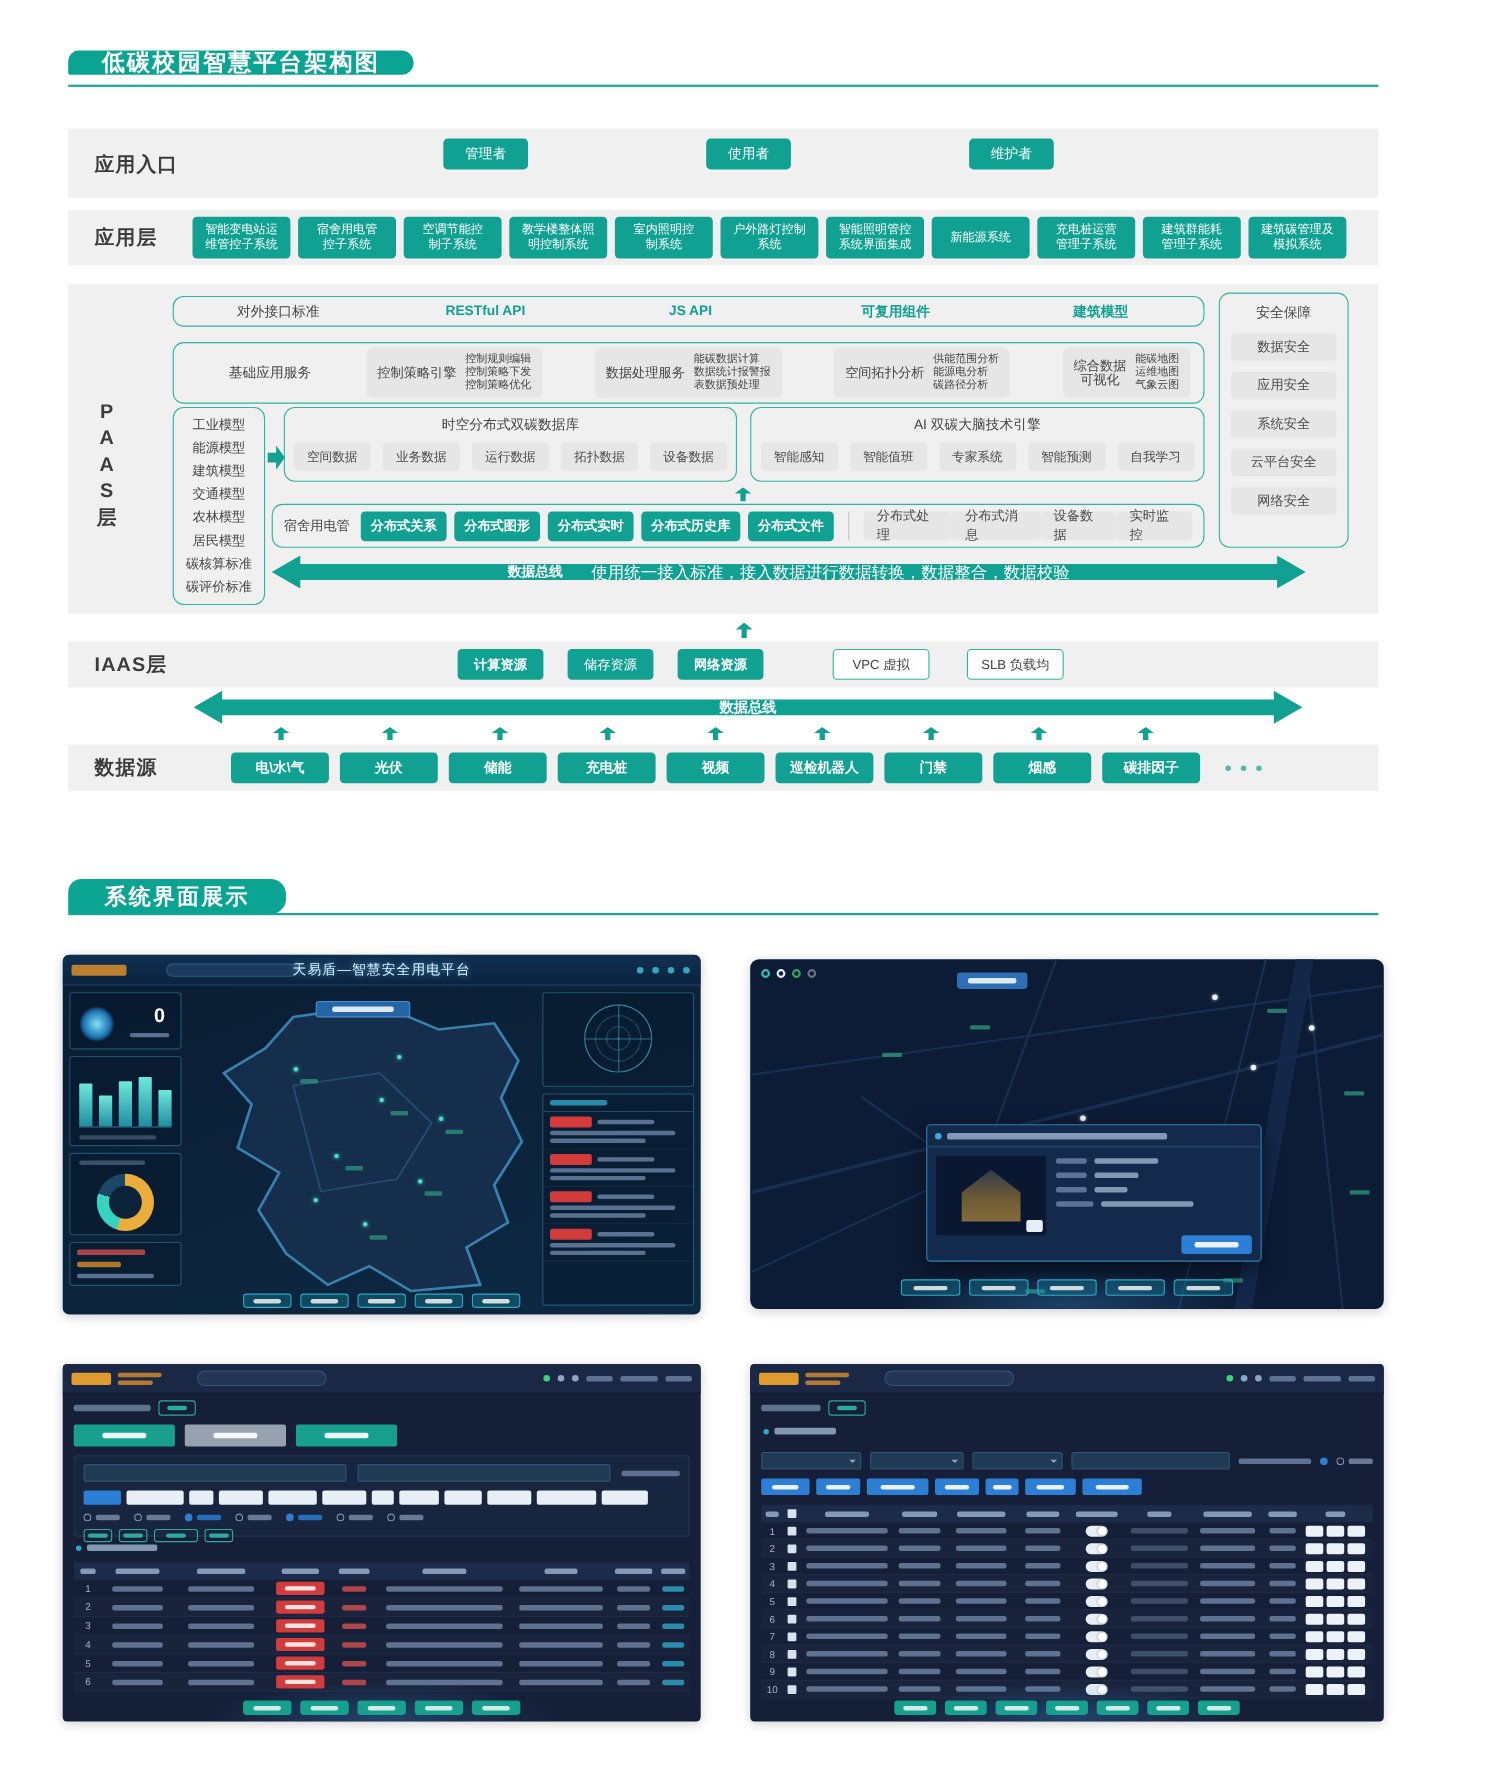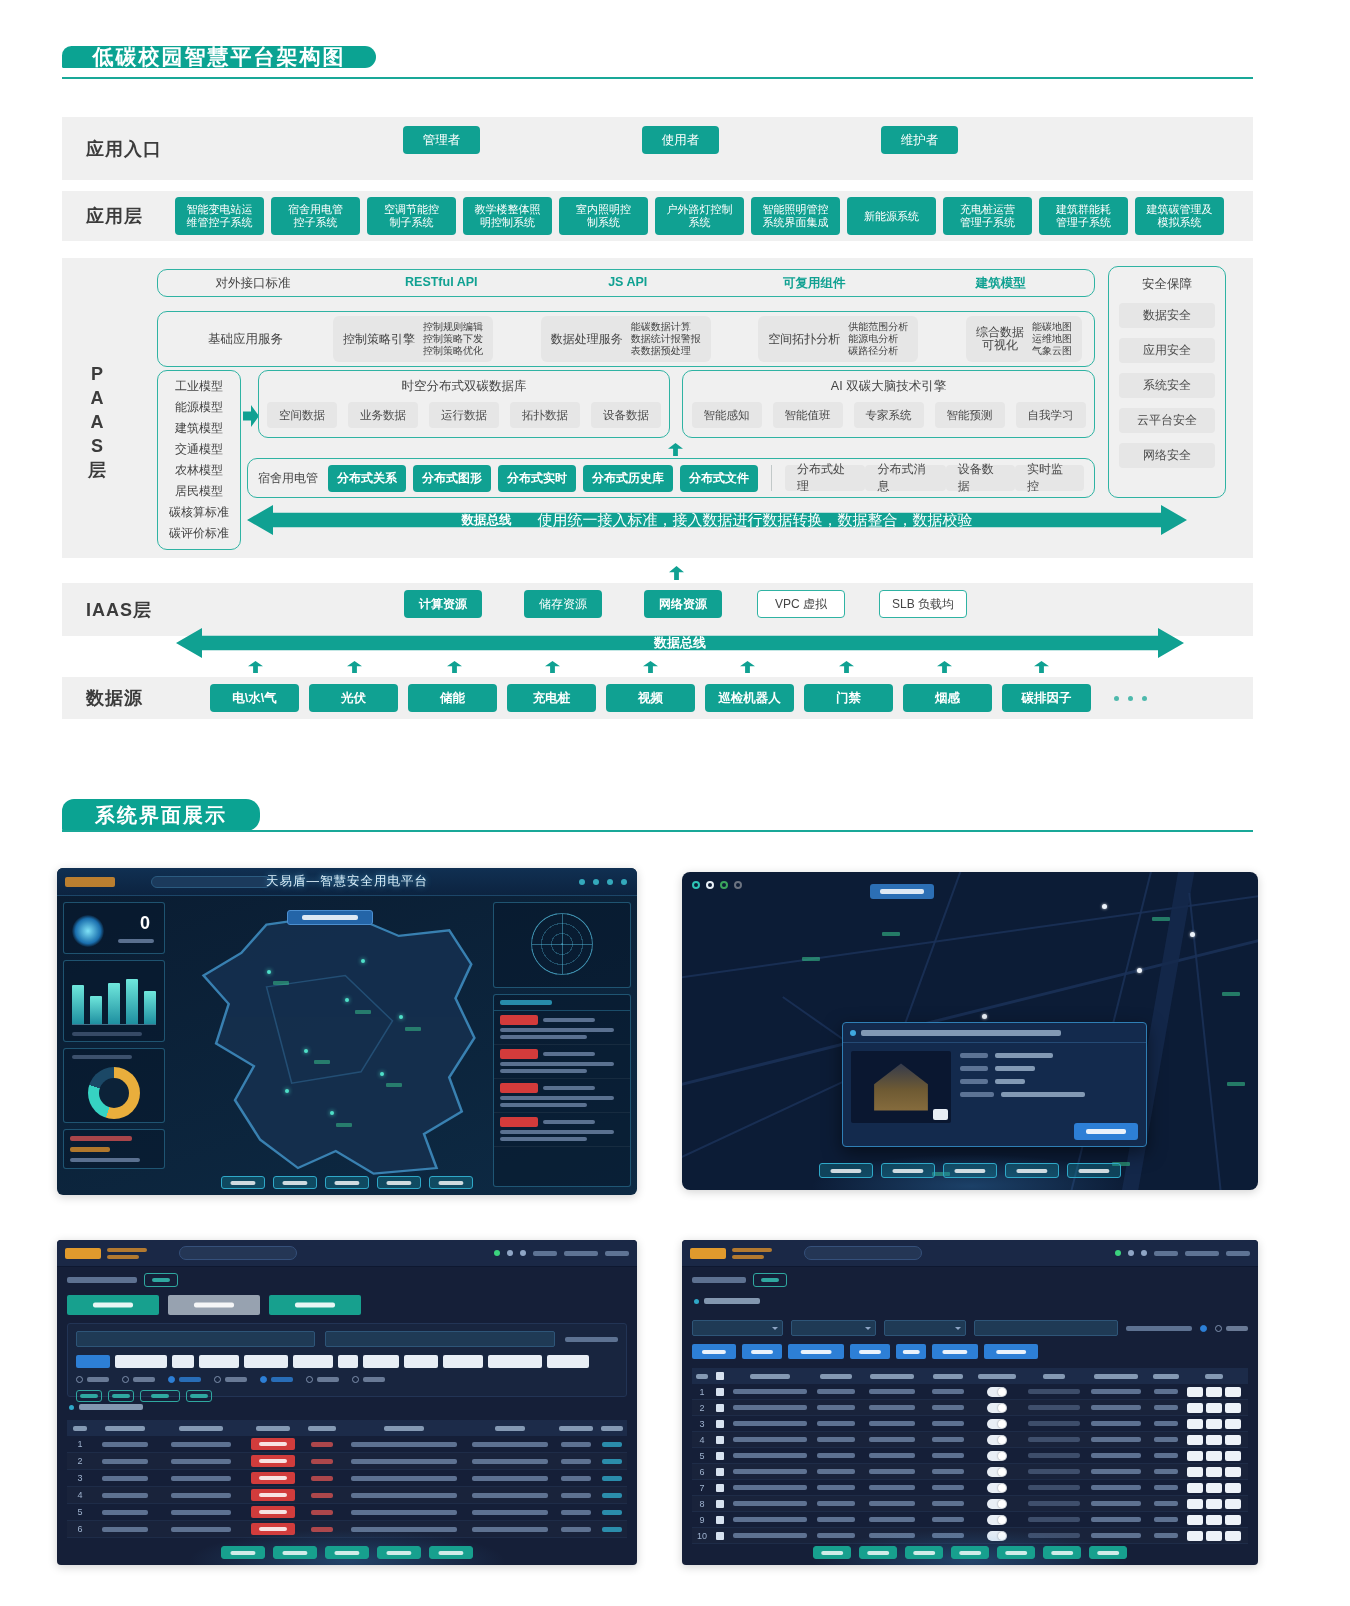--- a/index.html
+++ b/index.html
@@ -45,21 +45,21 @@
 .dist-plain{height:26px;padding:0 12px;font-size:12px}
 .sec-box{left:1046px;top:8px;width:118px;height:232px;display:flex;flex-direction:column;align-items:center;padding-top:9px;gap:9px}
 .sec-title{font-size:12.5px;color:#444;margin-bottom:1px}
 .sec-box .chip{width:96px;height:25px;font-size:12px}
 .up-arr{position:absolute;background:var(--teal);clip-path:polygon(50% 0,100% 44%,66% 44%,66% 100%,34% 100%,34% 44%,0 44%)}
 .rt-arr{position:absolute;background:var(--teal);clip-path:polygon(0 30%,50% 30%,50% 0,100% 50%,50% 100%,50% 70%,0 70%)}
 .dbl-arrow{position:absolute;background:var(--teal);color:#fff;display:flex;align-items:center;justify-content:center;gap:26px;
  clip-path:polygon(0 50%,26px 0,26px 26%,calc(100% - 26px) 26%,calc(100% - 26px) 0,100% 50%,calc(100% - 26px) 100%,calc(100% - 26px) 74%,26px 74%,26px 100%)}
 .bus-name{font-size:12.5px;font-weight:bold}
 .bus-desc{font-size:15px}
-.iaas-filled{position:absolute;left:342px;top:7px;display:flex;gap:42px}
+.iaas-filled{position:absolute;left:354px;top:7px;display:flex;gap:22px}
 .iaas-filled .tbtn{width:78px;height:28px;font-size:12px;font-weight:bold}
 .iaas-outlined{position:absolute;left:695px;top:7px;display:flex;gap:34px}
 .wbtn{width:88px;height:28px;background:#fff;border:1.5px solid var(--tealL);color:#444;border-radius:4px;display:flex;align-items:center;justify-content:center;font-size:12px}
 .ds-row{position:absolute;left:148px;top:7px;display:flex;gap:10px}
 .ds-item{width:89px;height:28px;font-size:12.5px;font-weight:bold}
 .ds-dots{position:absolute;left:1052px;top:19px;display:flex;gap:9px}
 .ds-dots i{width:5px;height:5px;border-radius:50%;background:#18A796;opacity:.75}
 
 .shot{position:absolute;border-radius:6px;overflow:hidden;box-shadow:0 2px 10px rgba(0,0,0,.18)}
 .bar{display:inline-block;background:#6F86A8;border-radius:2px;opacity:.8}
@@ -391,21 +391,21 @@
       <div class="chip">数据安全</div>
           <div class="chip">应用安全</div>
           <div class="chip">系统安全</div>
           <div class="chip">云平台安全</div>
           <div class="chip">网络安全</div>
         </div>
     </div>
   </div>
 
   <i class="up-arr" style="left:669px;top:566px;width:15px;height:14px"></i>
-  <div class="band" style="top:583px;height:53px">
+  <div class="band" style="top:583px;height:42px">
     <div class="band-label">IAAS层</div>
     <div class="iaas-filled">
 
     <div class="tbtn" style="width:78px;height:28px;font-size:12px;font-weight:bold">计算资源</div>
         <div class="tbtn" style="width:78px;height:28px;font-size:12px;font-weight:normal">储存资源</div>
         <div class="tbtn" style="width:78px;height:28px;font-size:12px;font-weight:bold">网络资源</div>
       </div>
     <div class="iaas-outlined">
 
     <div class="wbtn">VPC 虚拟</div>

